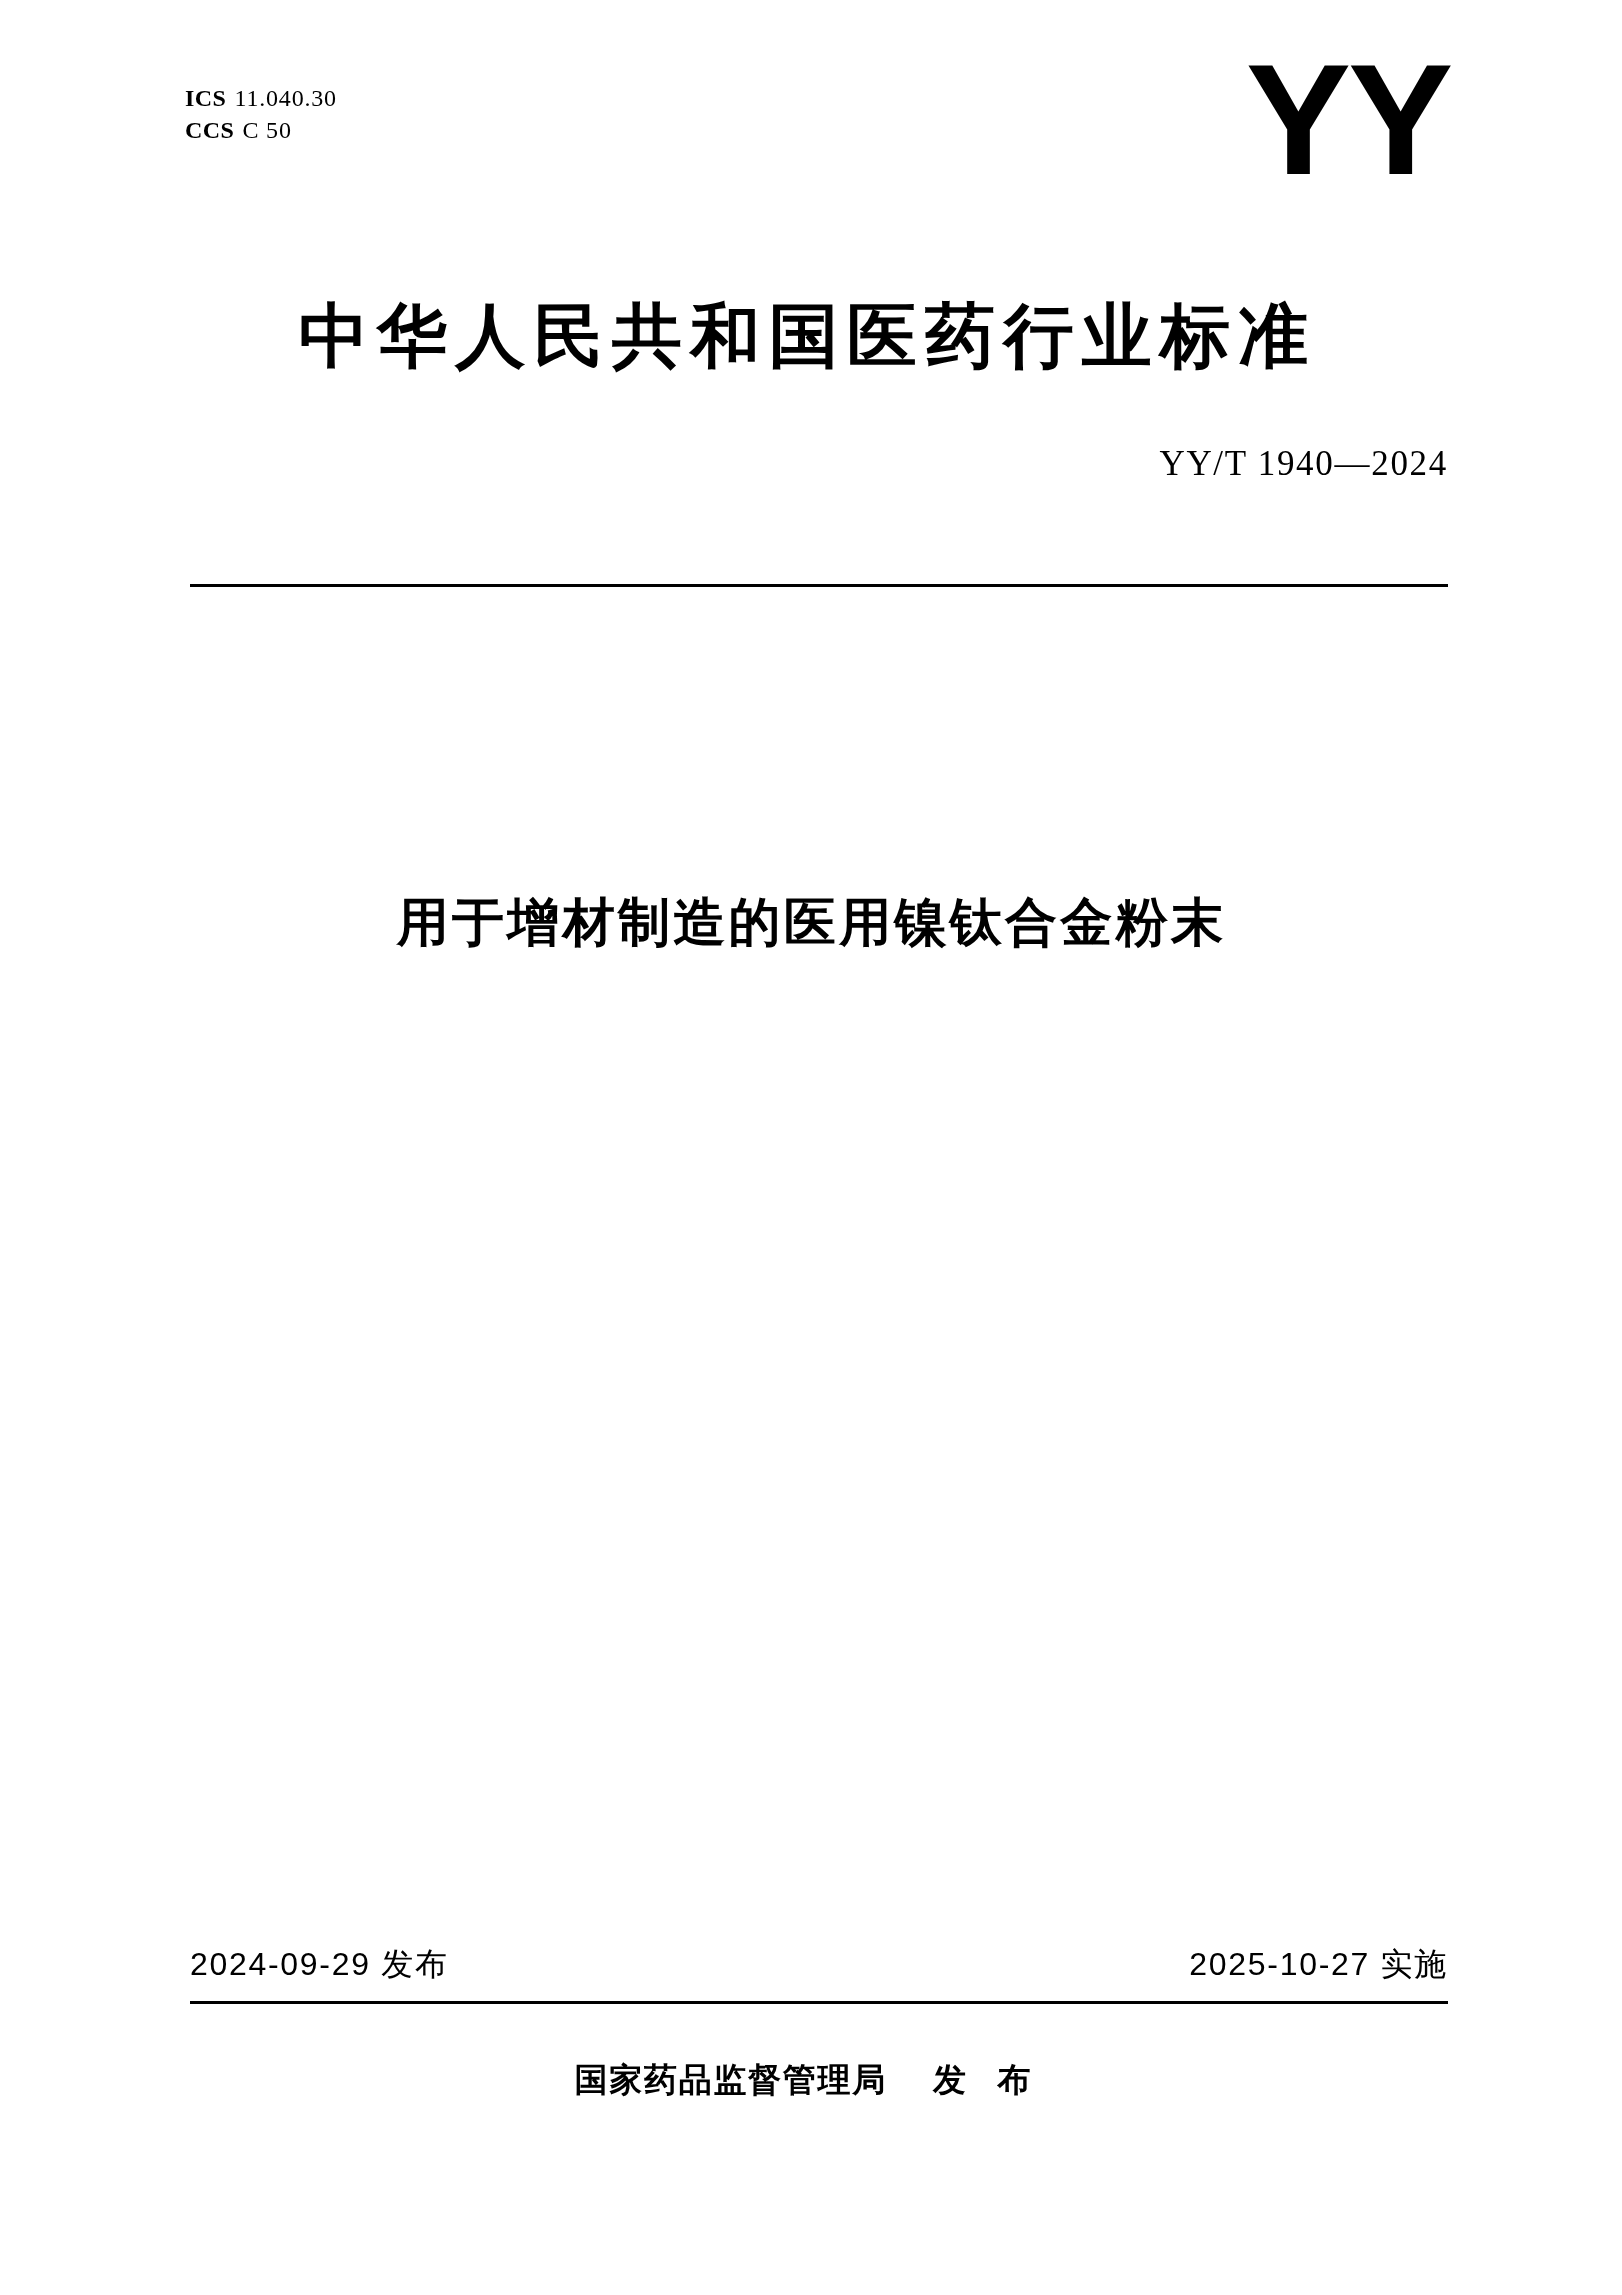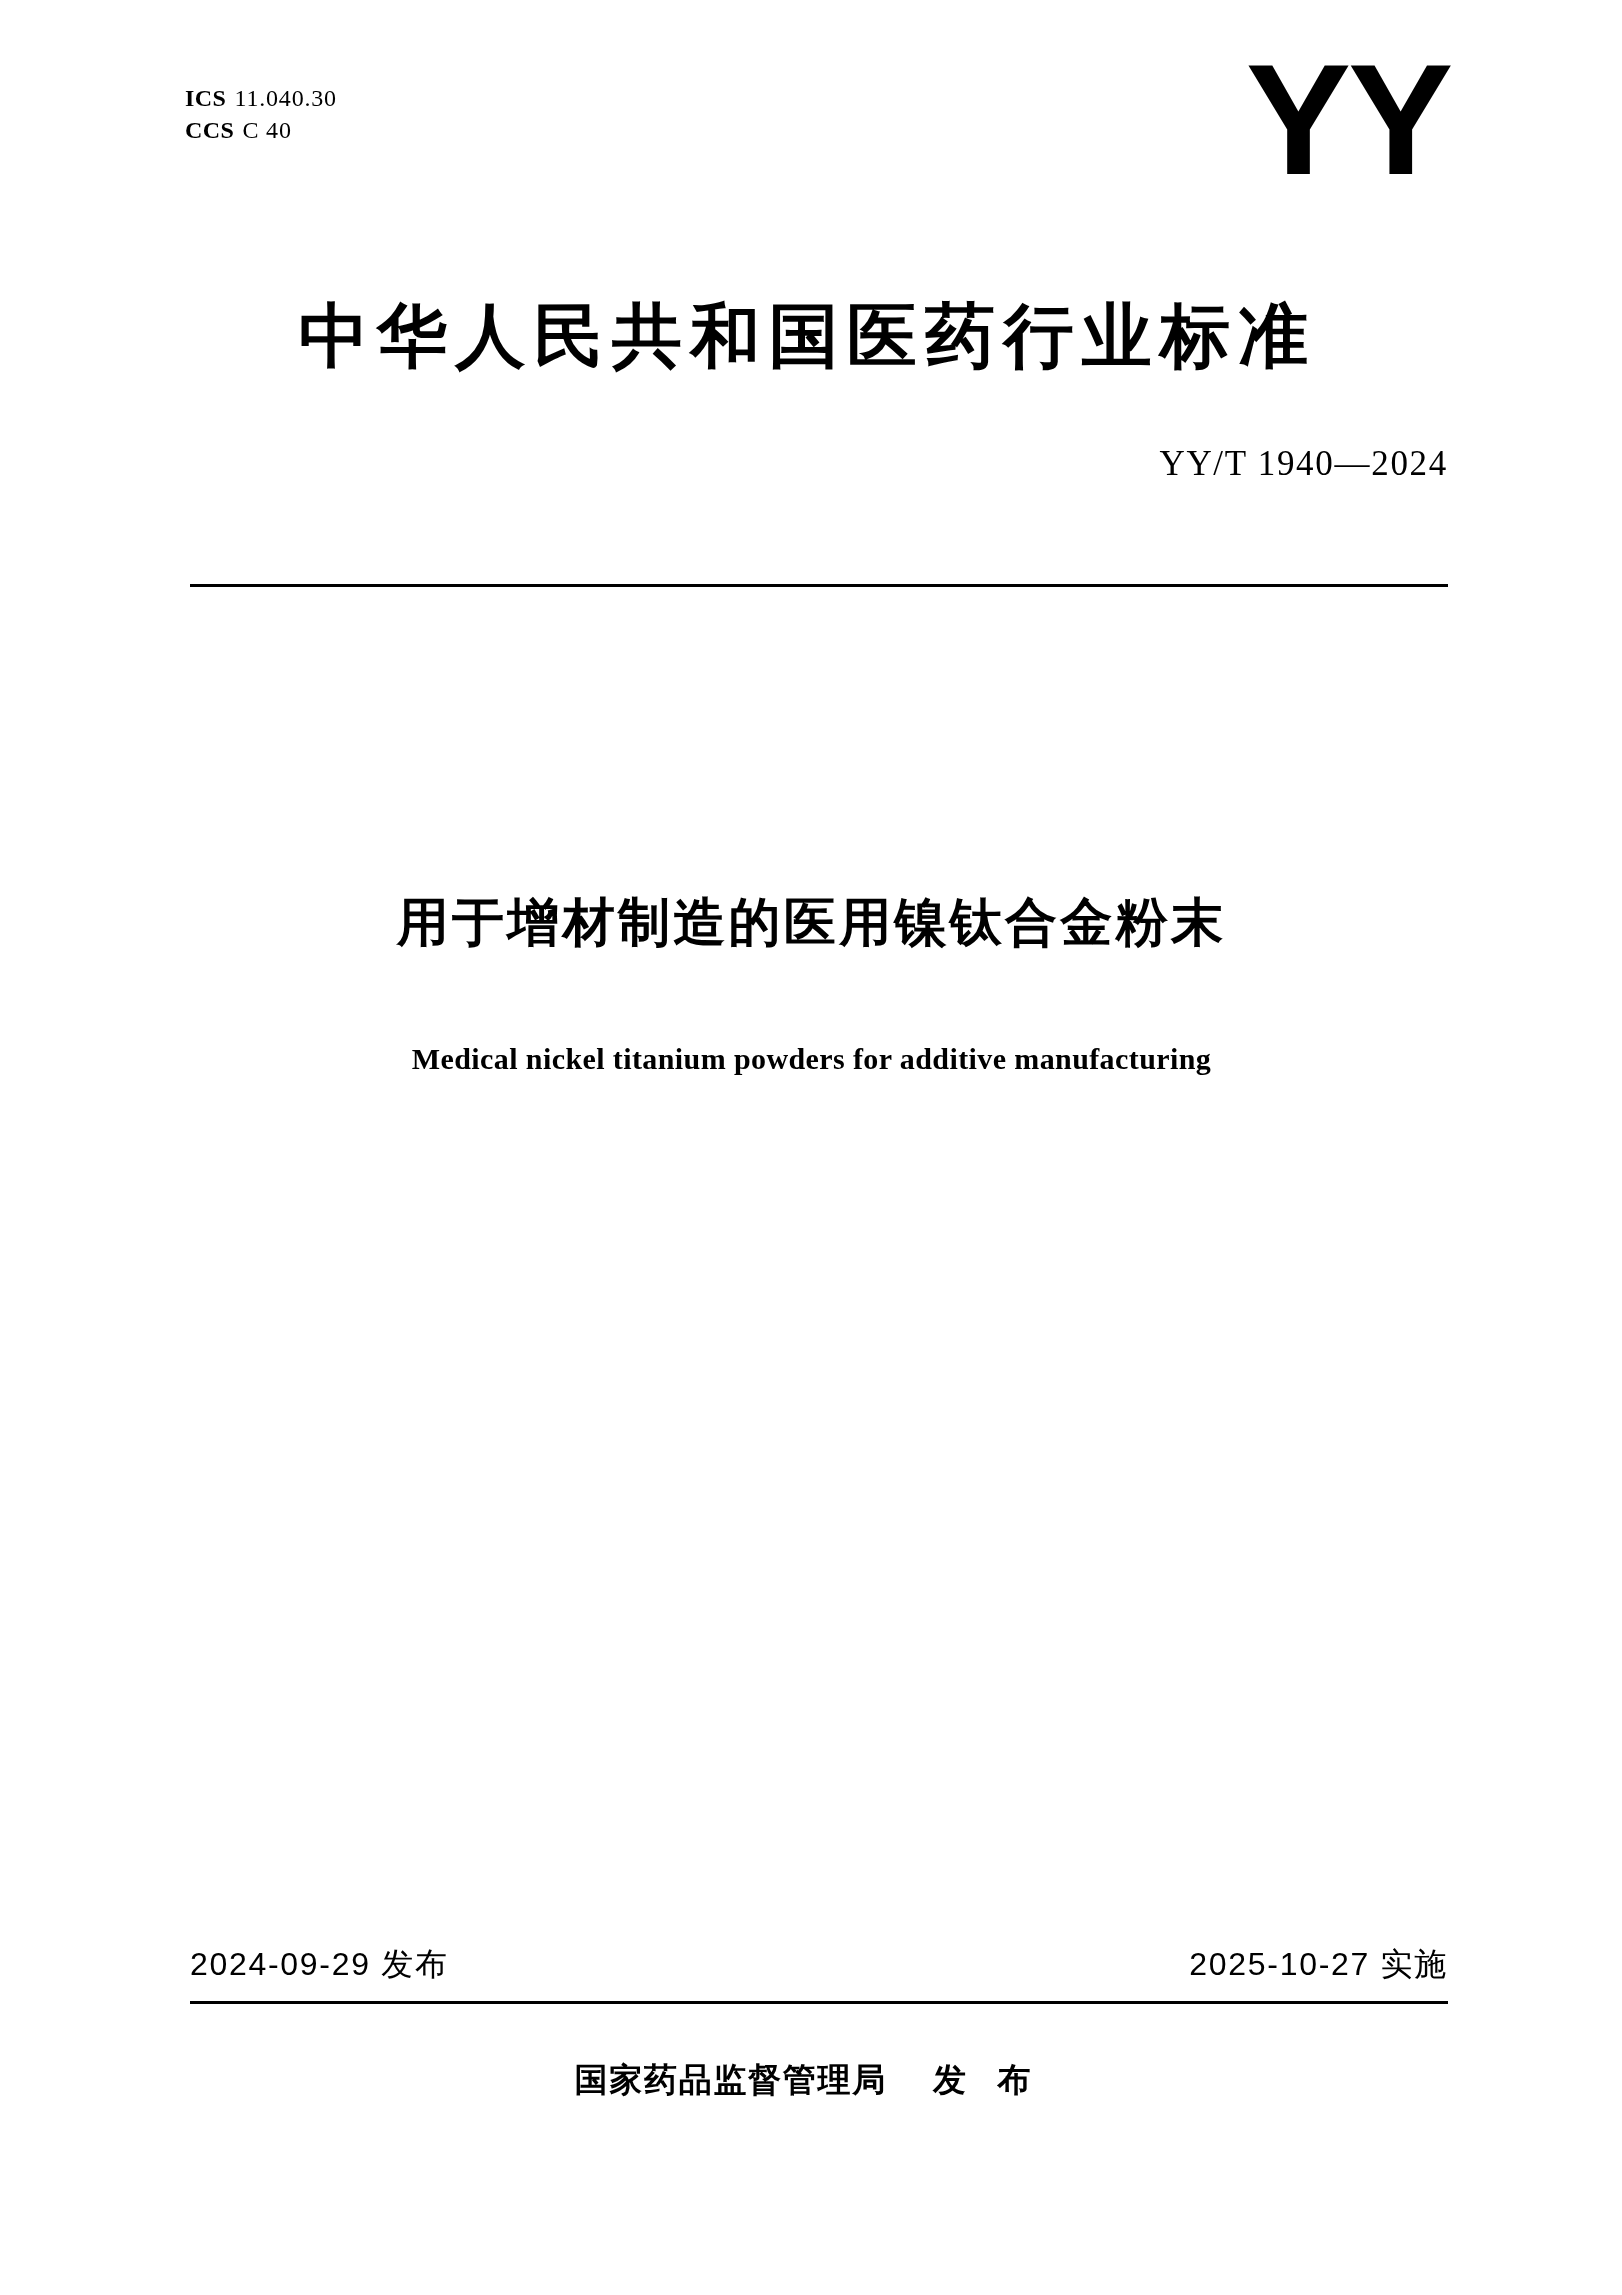--- a/index.html
+++ b/index.html
@@ -158,34 +158,33 @@
 </head>
 <body>
 
 <div class="page">
 
   <div class="ics-block">
     <div class="ics-line">
       <span>ICS</span><span class="code">11.040.30</span>
     </div>
     <div class="ics-line">
-      <span>CCS</span><span class="code">C 40</span>
+      <span>CCS</span><span class="code">C 50</span>
     </div>
   </div>
 
   <div class="yy-logo">YY</div>
 
   <div class="cn-title">中华人民共和国医药行业标准</div>
 
   <div class="std-number">YY/T 1940—2024</div>
 
   <div class="rule"></div>
 
   <div class="doc-title-cn">用于增材制造的医用镍钛合金粉末</div>
-  <div class="doc-title-en">Medical nickel titanium powders for additive manufacturing</div>
 
   <div class="dates">
     <span class="cn">2024-09-29 发布</span>
     <span class="cn">2025-10-27 实施</span>
   </div>
 
   <div class="footer-rule"></div>
 
   <div class="issuer">
     <span>国家药品监督管理局</span><span class="gap"></span><span class="publish">发 布</span>

